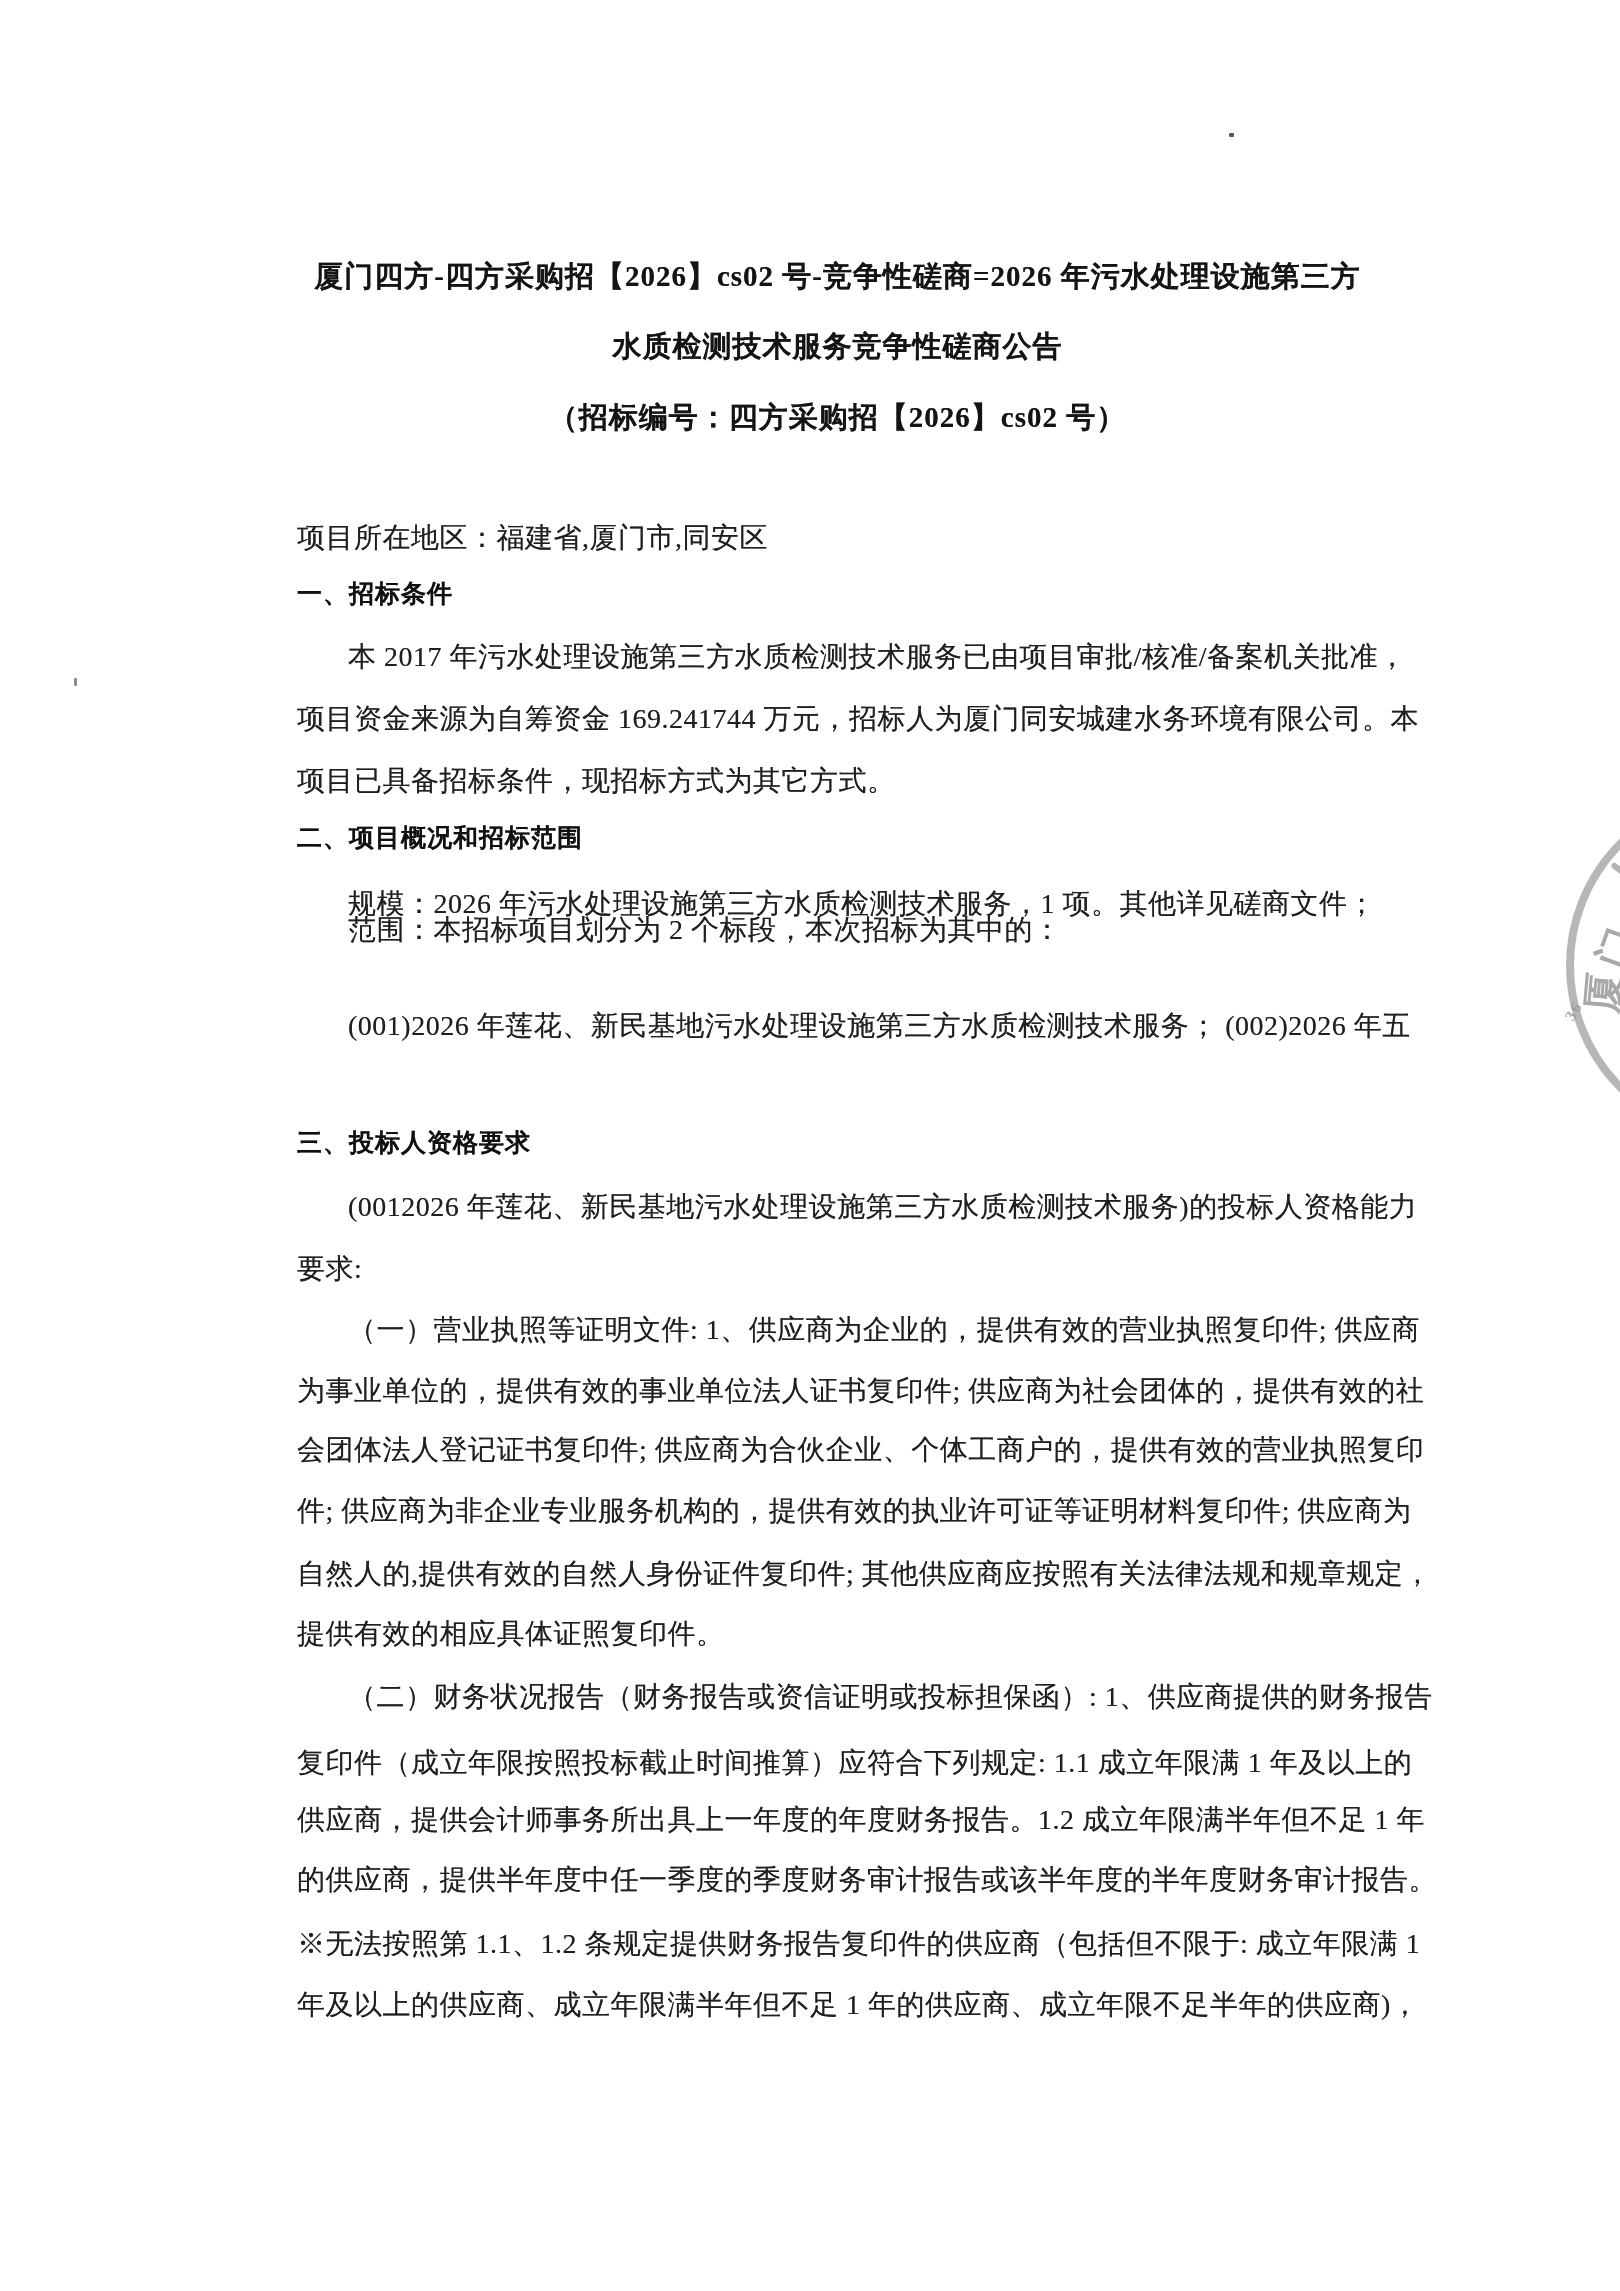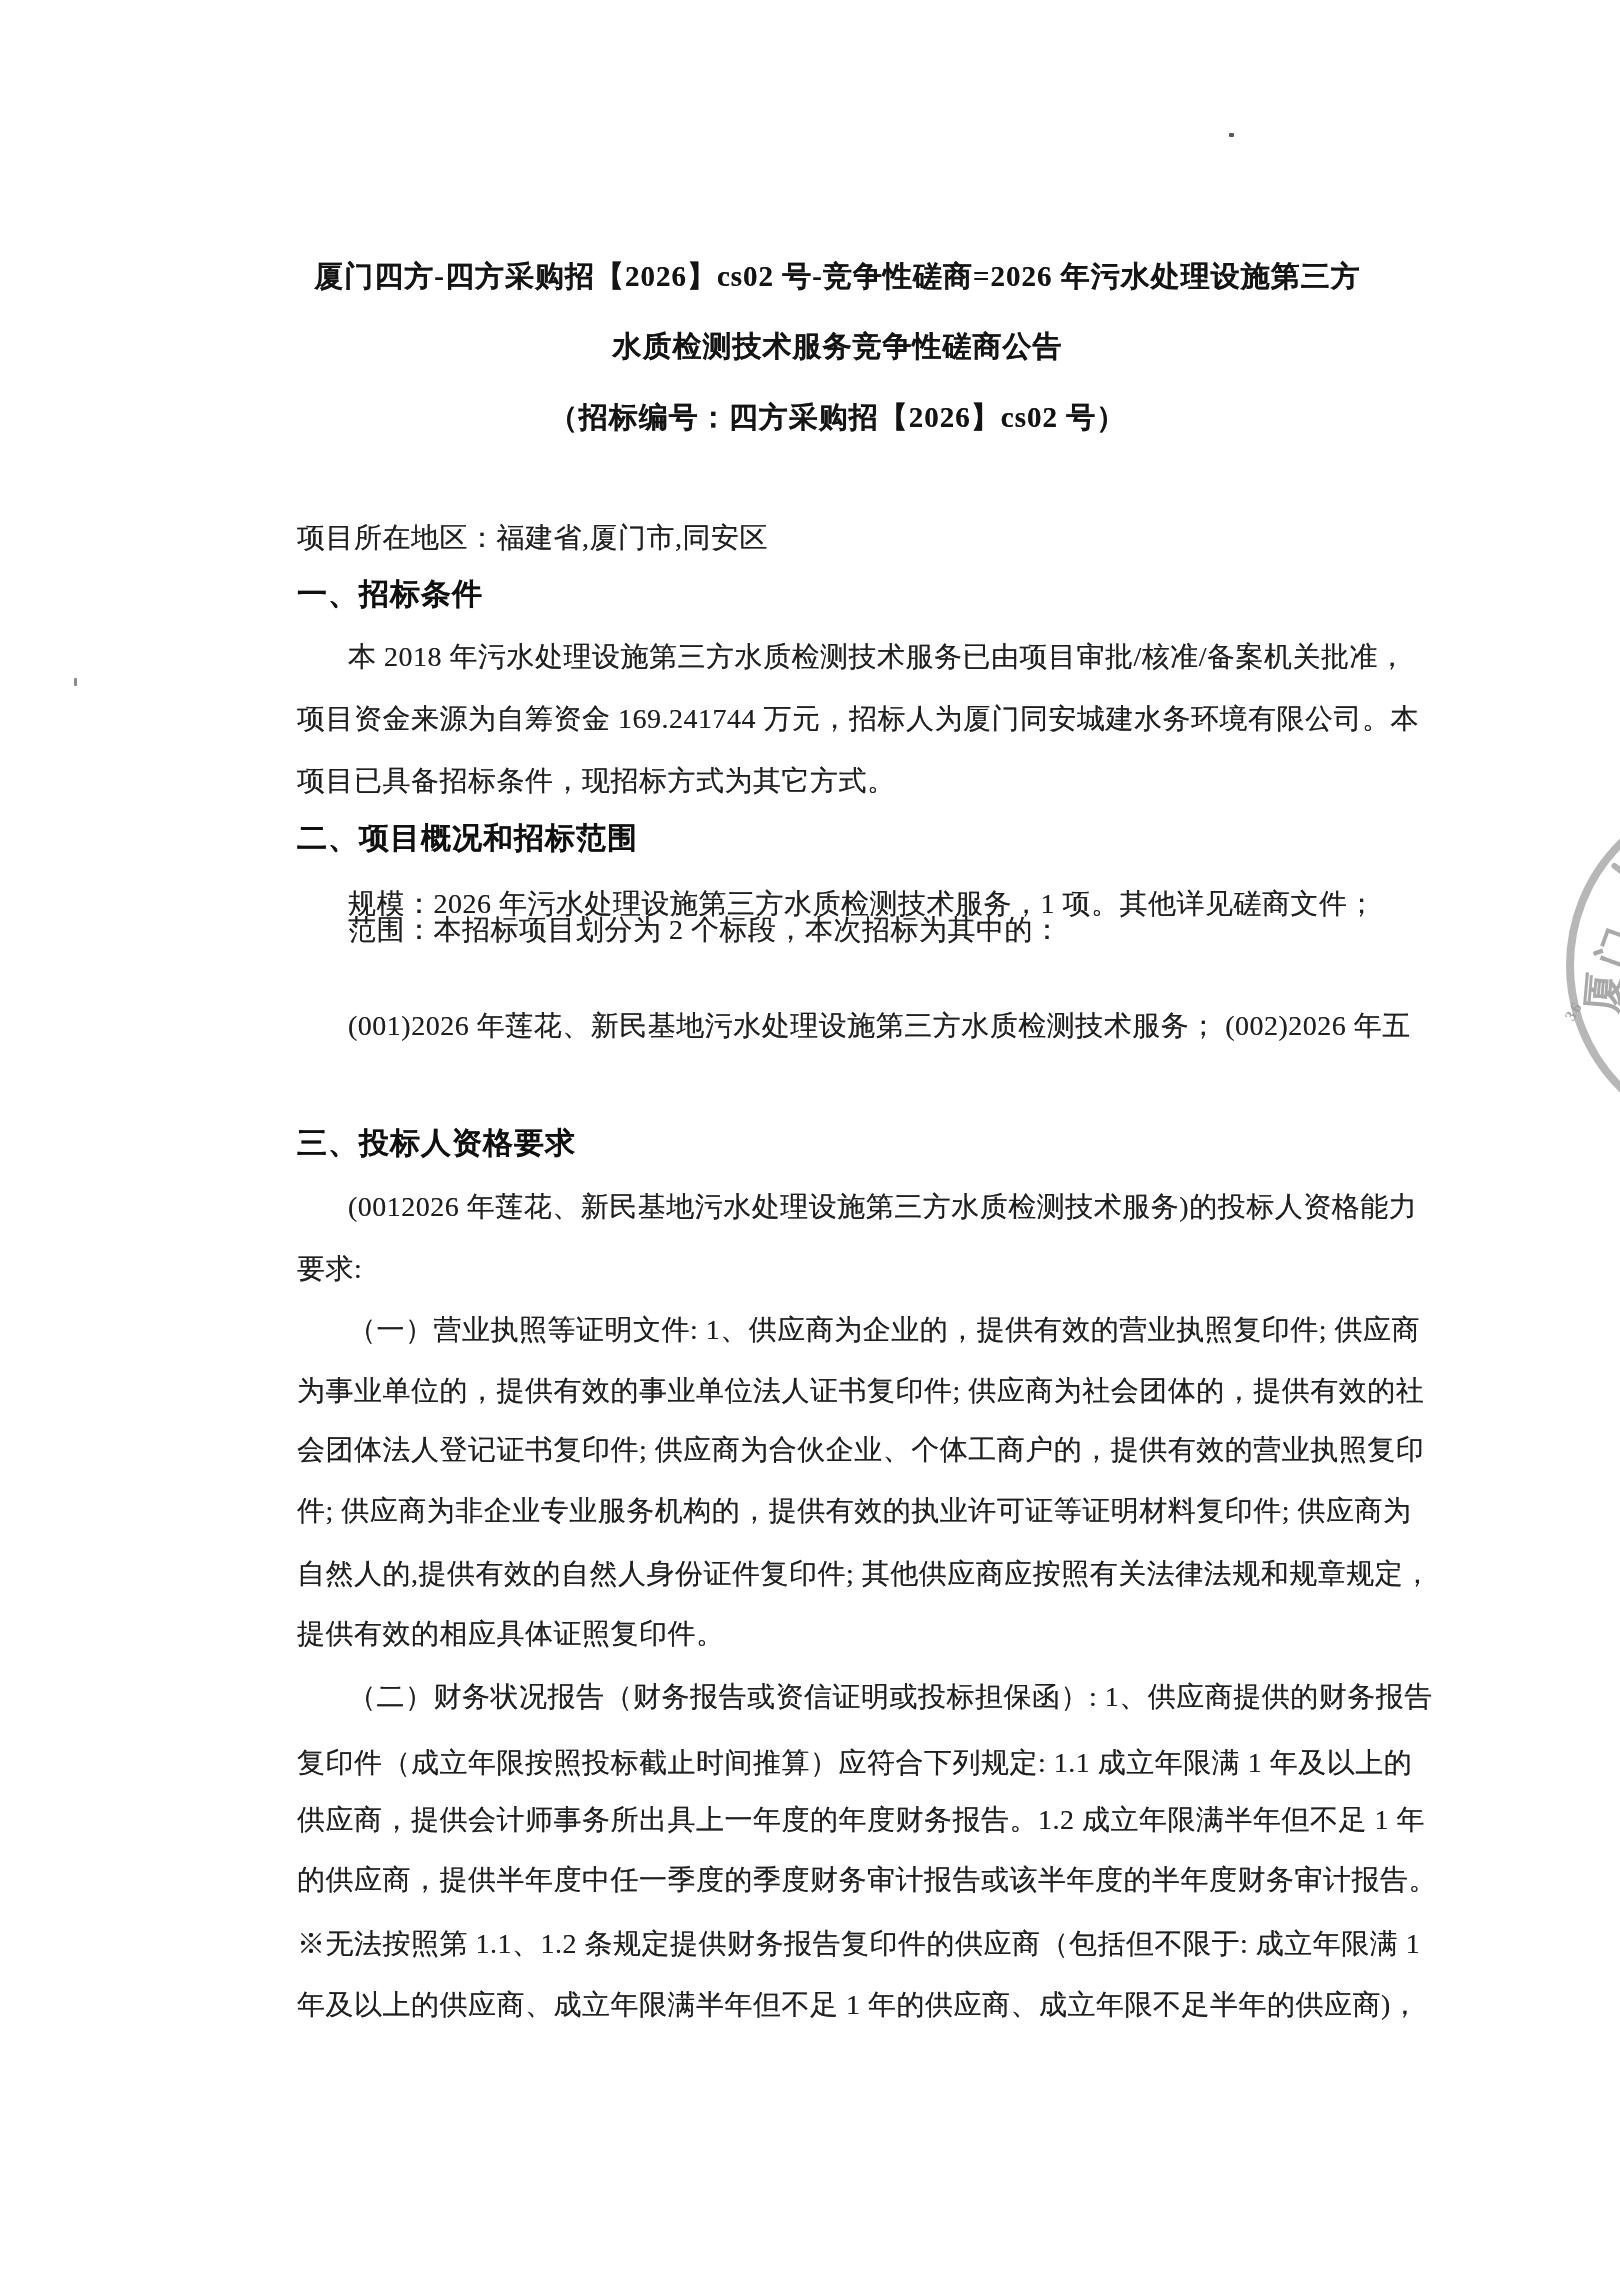--- a/index.html
+++ b/index.html
@@ -20,21 +20,21 @@
     white-space:nowrap;
     letter-spacing:0.5px;
     color:#1f1f1f;
     text-shadow:0 0 0.5px rgba(0,0,0,0.55);
   }
   .fill{ text-align:justify; text-align-last:justify; }
   .ind{ text-indent:51px; }
   .heading{
     font-family:"Liberation Sans","DejaVu Sans",sans-serif;
     font-weight:bold;
-    font-size:30px;
+    font-size:25px;
     letter-spacing:1px;
     color:#101010;
   }
   .title-line{
     position:absolute;
     left:297px;width:1081px;
     text-align:center;
     font-weight:bold;
     font-size:29px;
     line-height:39px;
@@ -77,21 +77,21 @@
 
 <div class="page">
 
   <div class="title-line" style="top:257px">厦门四方-四方采购招【2026】cs02 号-竞争性磋商=2026 年污水处理设施第三方</div>
   <div class="title-line" style="top:327px">水质检测技术服务竞争性磋商公告</div>
   <div class="title-line" style="top:398px">（招标编号：四方采购招【2026】cs02 号）</div>
 
   <div class="line" style="top:520px">项目所在地区：福建省,厦门市,同安区</div>
 
   <div class="line heading" style="top:576px">一、招标条件</div>
-  <div class="line fill ind" style="top:639px">本 2018 年污水处理设施第三方水质检测技术服务已由项目审批/核准/备案机关批准，</div>
+  <div class="line fill ind" style="top:639px">本 2017 年污水处理设施第三方水质检测技术服务已由项目审批/核准/备案机关批准，</div>
   <div class="line fill" style="top:701px">项目资金来源为自筹资金 169.241744 万元，招标人为厦门同安城建水务环境有限公司。本</div>
   <div class="line" style="top:763px">项目已具备招标条件，现招标方式为其它方式。</div>
 
   <div class="line heading" style="top:820px">二、项目概况和招标范围</div>
   <div class="line ind" style="top:886px">规模：2026 年污水处理设施第三方水质检测技术服务，1 项。其他详见磋商文件；</div>
   <div class="line ind" style="top:912px">范围：本招标项目划分为 2 个标段，本次招标为其中的：</div>
   <div class="line fill ind" style="top:1008px">(001)2026 年莲花、新民基地污水处理设施第三方水质检测技术服务； (002)2026 年五</div>
 
   <div class="line heading" style="top:1125px">三、投标人资格要求</div>
   <div class="line fill ind" style="top:1189px">(0012026 年莲花、新民基地污水处理设施第三方水质检测技术服务)的投标人资格能力</div>

